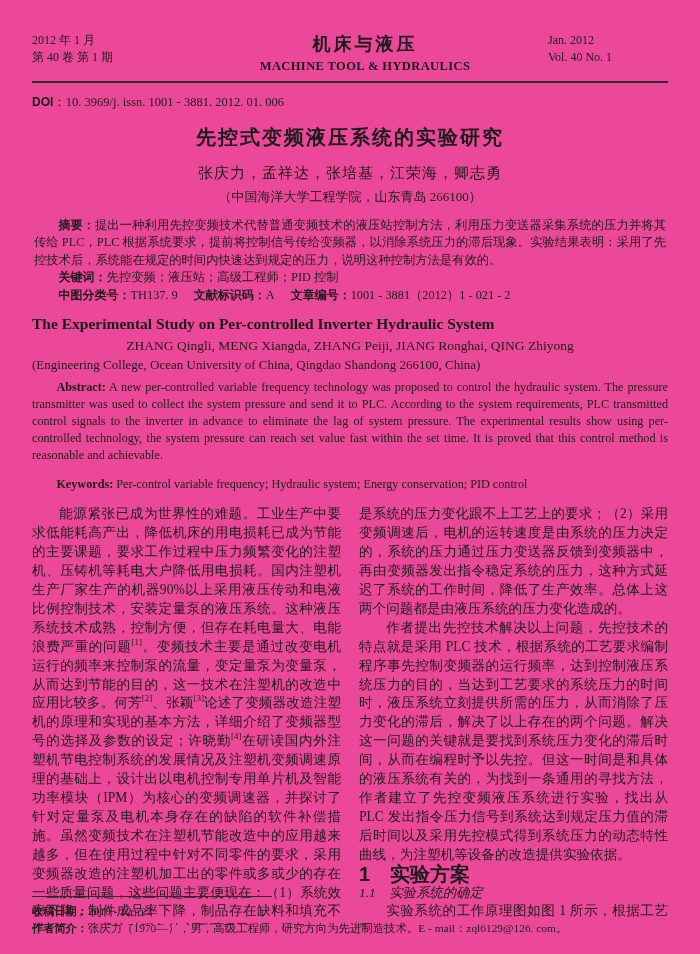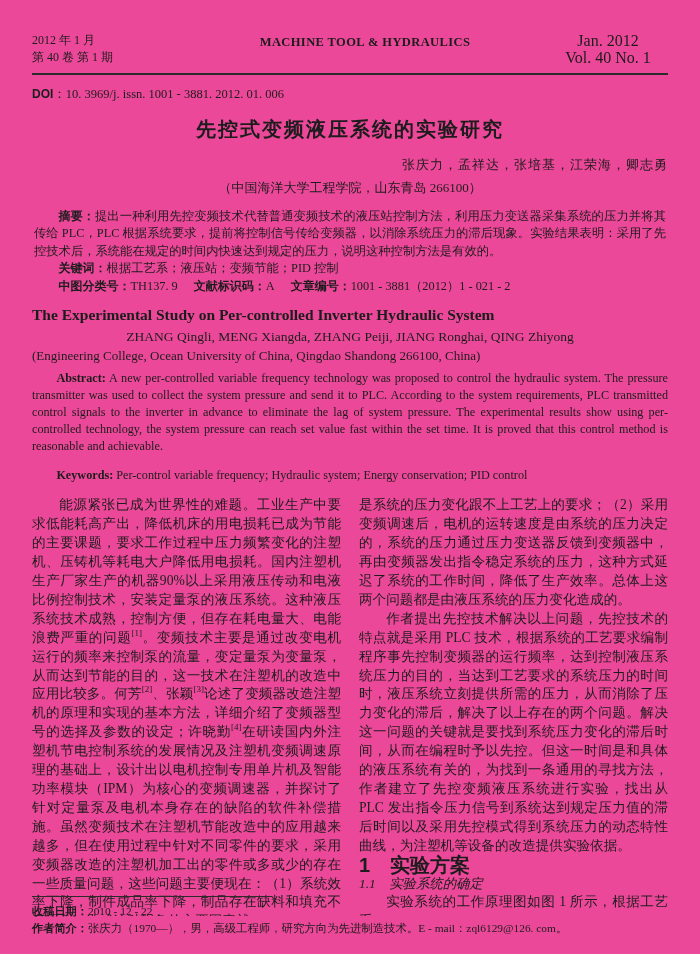--- a/index.html
+++ b/index.html
@@ -12,32 +12,32 @@
     background: #ec4899;
     color: #1c1c1c;
     padding: 32px 32px 14px 32px;
     font-family: "Liberation Serif", "DejaVu Serif", serif;
     overflow: hidden;
   }
   
   .header { display: flex; align-items: flex-start; }
   .h-left { width: 150px; font-size: 12px; line-height: 17px; }
   .h-center { flex: 1; text-align: center; }
-  .h-right { width: 120px; font-size: 16px; line-height: 17px; text-align: center; }
+  .h-right { width: 120px; font-size: 12px; line-height: 17px; text-align: left; }
   .jname-cn { font-size: 18px; font-weight: bold; letter-spacing: 3px; }
   .jname-en { font-size: 12.5px; font-weight: bold; margin-top: 3px; letter-spacing: 0.4px; }
   .rule { border-bottom: 2px solid #2b2b2b; margin-top: 7px; }
   
   .doi { margin-top: 11px; font-size: 12.5px; }
   .doi b { font-family: "Liberation Sans", "DejaVu Sans", sans-serif; font-size: 12px; }
   .title-cn {
     margin: 13px 0 0 0; text-align: center;
     font-size: 20px; font-weight: bold; letter-spacing: 2px;
   }
-  .authors-cn { margin-top: 13px; text-align: right; font-size: 13px; letter-spacing: 1px; }
+  .authors-cn { margin-top: 13px; text-align: center; font-size: 15px; letter-spacing: 1px; }
   .affil-cn { margin-top: 5px; text-align: center; font-size: 13px; }
   .blk { margin: 0 2px; font-size: 12.3px; line-height: 17.4px; text-align: justify; }
   .blk.first { margin-top: 11px; text-indent: 2em; }
   .lab { font-family: "Liberation Sans", "DejaVu Sans", sans-serif; font-weight: bold; font-size: 12px; }
   .kwline { text-indent: 2em; }
   .clc { text-indent: 2em; }
   .clc .pair { margin-right: 16px; }
   
   .title-en { margin: 11px 0 0 0; font-size: 15.5px; font-weight: bold; }
   .authors-en { margin-top: 5px; text-align: center; font-size: 13.5px; }
@@ -64,39 +64,40 @@
 <body>
 
 <div class="page">
 
   <div class="header">
     <div class="h-left">
       <div>2012 年 1 月</div>
       <div>第 40 卷 第 1 期</div>
     </div>
     <div class="h-center">
+      <div class="jname-cn">机床与液压</div>
       <div class="jname-en">MACHINE TOOL &amp; HYDRAULICS</div>
     </div>
     <div class="h-right">
       <div>Jan. 2012</div>
       <div>Vol. 40 No. 1</div>
     </div>
   </div>
 
   <div class="rule"></div>
 
   <div class="doi"><b>DOI</b><span>：10. 3969/j. issn. 1001 - 3881. 2012. 01. 006</span></div>
 
   <h1 class="title-cn">先控式变频液压系统的实验研究</h1>
   <div class="authors-cn">张庆力，孟祥达，张培基，江荣海，卿志勇</div>
   <div class="affil-cn">（中国海洋大学工程学院，山东青岛 266100）</div>
 
   <p class="blk first"><span class="lab">摘要：</span><span>提出一种利用先控变频技术代替普通变频技术的液压站控制方法，利用压力变送器采集系统的压力并将其传给 PLC，PLC 根据系统要求，提前将控制信号传给变频器，以消除系统压力的滞后现象。实验结果表明：采用了先控技术后，系统能在规定的时间内快速达到规定的压力，说明这种控制方法是有效的。</span></p>
 
-  <p class="blk kwline"><span class="lab">关键词：</span><span>根据工艺系；液压站；变频节能；PID 控制</span></p>
+  <p class="blk kwline"><span class="lab">关键词：</span><span>先控变频；液压站；高级工程师；PID 控制</span></p>
 
   <p class="blk clc"><span class="pair"><span class="lab">中图分类号：</span><span>TH137. 9</span></span><span class="pair"><span class="lab">文献标识码：</span><span>A</span></span><span class="pair"><span class="lab">文章编号：</span><span>1001 - 3881（2012）1 - 021 - 2</span></span></p>
 
   <h2 class="title-en">The Experimental Study on Per-controlled Inverter Hydraulic System</h2>
   <div class="authors-en">ZHANG Qingli, MENG Xiangda, ZHANG Peiji, JIANG Ronghai, QING Zhiyong</div>
   <div class="affil-en">(Engineering College, Ocean University of China, Qingdao Shandong 266100, China)</div>
 
   <p class="eblk abs"><span class="elab">Abstract:</span><span> A new per-controlled variable frequency technology was proposed to control the hydraulic system. The pressure transmitter was used to collect the system pressure and send it to PLC. According to the system requirements, PLC transmitted control signals to the inverter in advance to eliminate the lag of system pressure. The experimental results show using per-controlled technology, the system pressure can reach set value fast within the set time. It is proved that this control method is reasonable and achievable.</span></p>
 
   <p class="eblk ekw"><span class="elab">Keywords:</span><span> Per-control variable frequency; Hydraulic system; Energy conservation; PID control</span></p>

